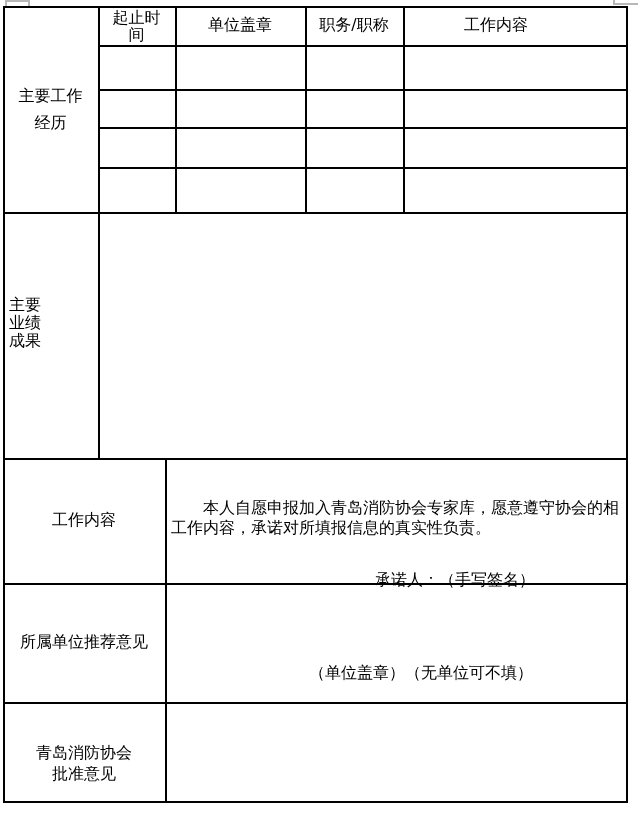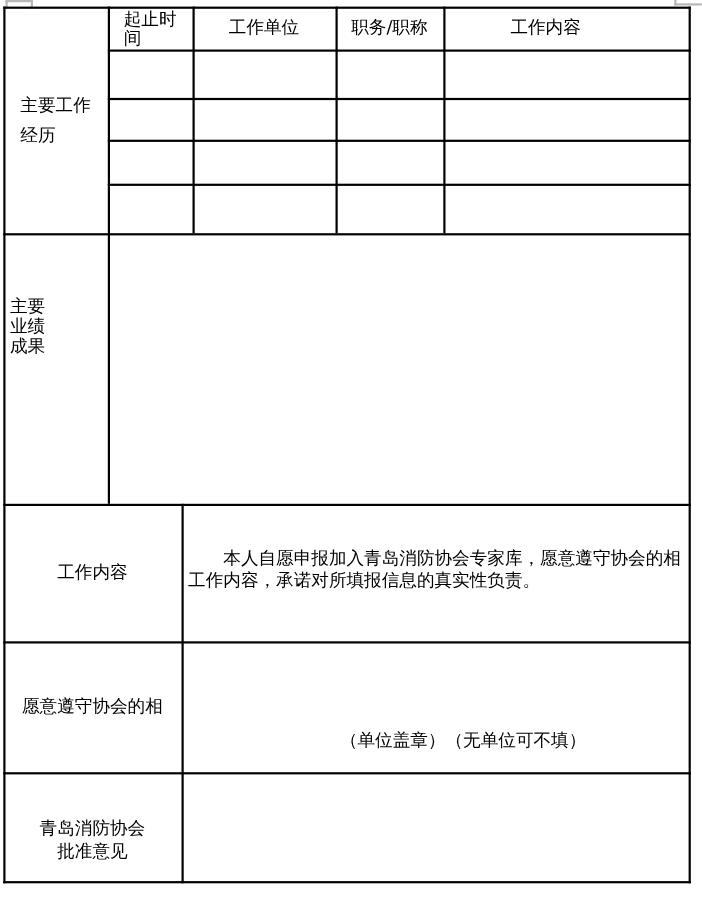--- a/index.html
+++ b/index.html
@@ -29,28 +29,28 @@
   .ln.hs1 {left:3px; top:212px; width:625px;height:2px;}
   .ln.hs2 {left:3px; top:458px; width:625px;height:2px;}
   .ln.hs3 {left:3px; top:583px; width:625px;height:2px;}
   .ln.hs4 {left:3px; top:702px; width:625px;height:2px;}
   
   .art{position:absolute;border:0 solid #b8b8b8;}
   .art.tl{left:5px;top:0;width:21px;height:6px;border-left-width:2px;border-right-width:2px;border-top-width:2px;}
   .art.tr{left:613px;top:0;width:25px;height:3px;border-left-width:2px;border-bottom-width:2px;}
   
   .cell{position:absolute;box-sizing:border-box;}
-  .center{display:flex;align-items:center;justify-content:center;text-align:left;}
+  .center{display:flex;align-items:center;justify-content:center;text-align:center;}
   .prelines{white-space:pre-line;}
   .lbl-history{left:3px;top:6px;width:95px;height:206px;line-height:27px;}
   .hdr-time{left:98px;top:6px;width:77px;height:39px;line-height:17px;}
   .hdr-unit{left:175px;top:6px;width:130px;height:39px;}
   .hdr-title{left:305px;top:6px;width:98px;height:39px;}
   .hdr-content{left:383px;top:6px;width:226px;height:39px;}
-  .lbl-achv{left:3px;top:212px;width:83px;height:246px;padding:58px 0 0 6px;line-height:18px;}
+  .lbl-achv{left:3px;top:212px;width:83px;height:246px;padding:84px 0 0 6px;line-height:18px;}
   .lbl-commit{left:3px;top:458px;width:162px;height:125px;}
   .commit-body{left:165px;top:458px;width:464px;height:125px;padding:20px 6px 0 6px;line-height:20px;}
   .commit-line1{text-indent:32px;margin-top:20px;}
   .commit-sign{margin-top:32px;padding-left:204px;}
   .lbl-recom{left:3px;top:583px;width:162px;height:119px;}
   .recom-body{left:179px;top:583px;width:464px;height:119px;}
   .stamp-note{position:absolute;left:130px;top:80px;line-height:20px;}
   .lbl-appr{left:3px;top:702px;width:162px;height:131px;text-align:center;padding-top:40px;line-height:21px;}
   .appr-body{left:165px;top:702px;width:464px;height:101px;}
   .hcell{position:absolute;box-sizing:border-box;}
@@ -76,21 +76,21 @@
 <div class="ln hr3"></div>
 <div class="ln hs1"></div>
 <div class="ln hs2"></div>
 <div class="ln hs3"></div>
 <div class="ln hs4"></div>
 
 <div class="cell lbl-history center prelines">主要工作
 经历</div>
 <div class="cell hdr-time center prelines">起止时
 间</div>
-<div class="cell hdr-unit center">工作单位</div>
+<div class="cell hdr-unit center">单位盖章</div>
 <div class="cell hdr-title center">职务/职称</div>
 <div class="cell hdr-content center">工作内容</div>
 
 <div class="hcell" style="left:98px;top:45px;width:77px;height:44px;"></div>
 <div class="hcell" style="left:175px;top:45px;width:130px;height:44px;"></div>
 <div class="hcell" style="left:305px;top:45px;width:98px;height:44px;"></div>
 <div class="hcell" style="left:403px;top:45px;width:226px;height:44px;"></div>
 <div class="hcell" style="left:98px;top:89px;width:77px;height:38px;"></div>
 <div class="hcell" style="left:175px;top:89px;width:130px;height:38px;"></div>
 <div class="hcell" style="left:305px;top:89px;width:98px;height:38px;"></div>
@@ -106,22 +106,23 @@
 
 <div class="cell lbl-achv prelines">主要
 业绩
 成果</div>
 <div class="hcell" style="left:98px;top:212px;width:531px;height:246px;"></div>
 
 <div class="cell lbl-commit center">工作内容</div>
 <div class="cell commit-body">
   <div class="commit-line1">本人自愿申报加入青岛消防协会专家库，愿意遵守协会的相</div>
   <div>工作内容，承诺对所填报信息的真实性负责。</div>
+  <div class="commit-sign">承诺人：（手写签名）</div>
 </div>
 
-<div class="cell lbl-recom center">愿意遵守协会的相</div>
+<div class="cell lbl-recom center">所属单位推荐意见</div>
 <div class="cell recom-body">
   <div class="stamp-note">（单位盖章）（无单位可不填）</div>
 </div>
 
 <div class="cell lbl-appr prelines">青岛消防协会
 批准意见</div>
 <div class="cell appr-body"></div>
 
 </body></html>

